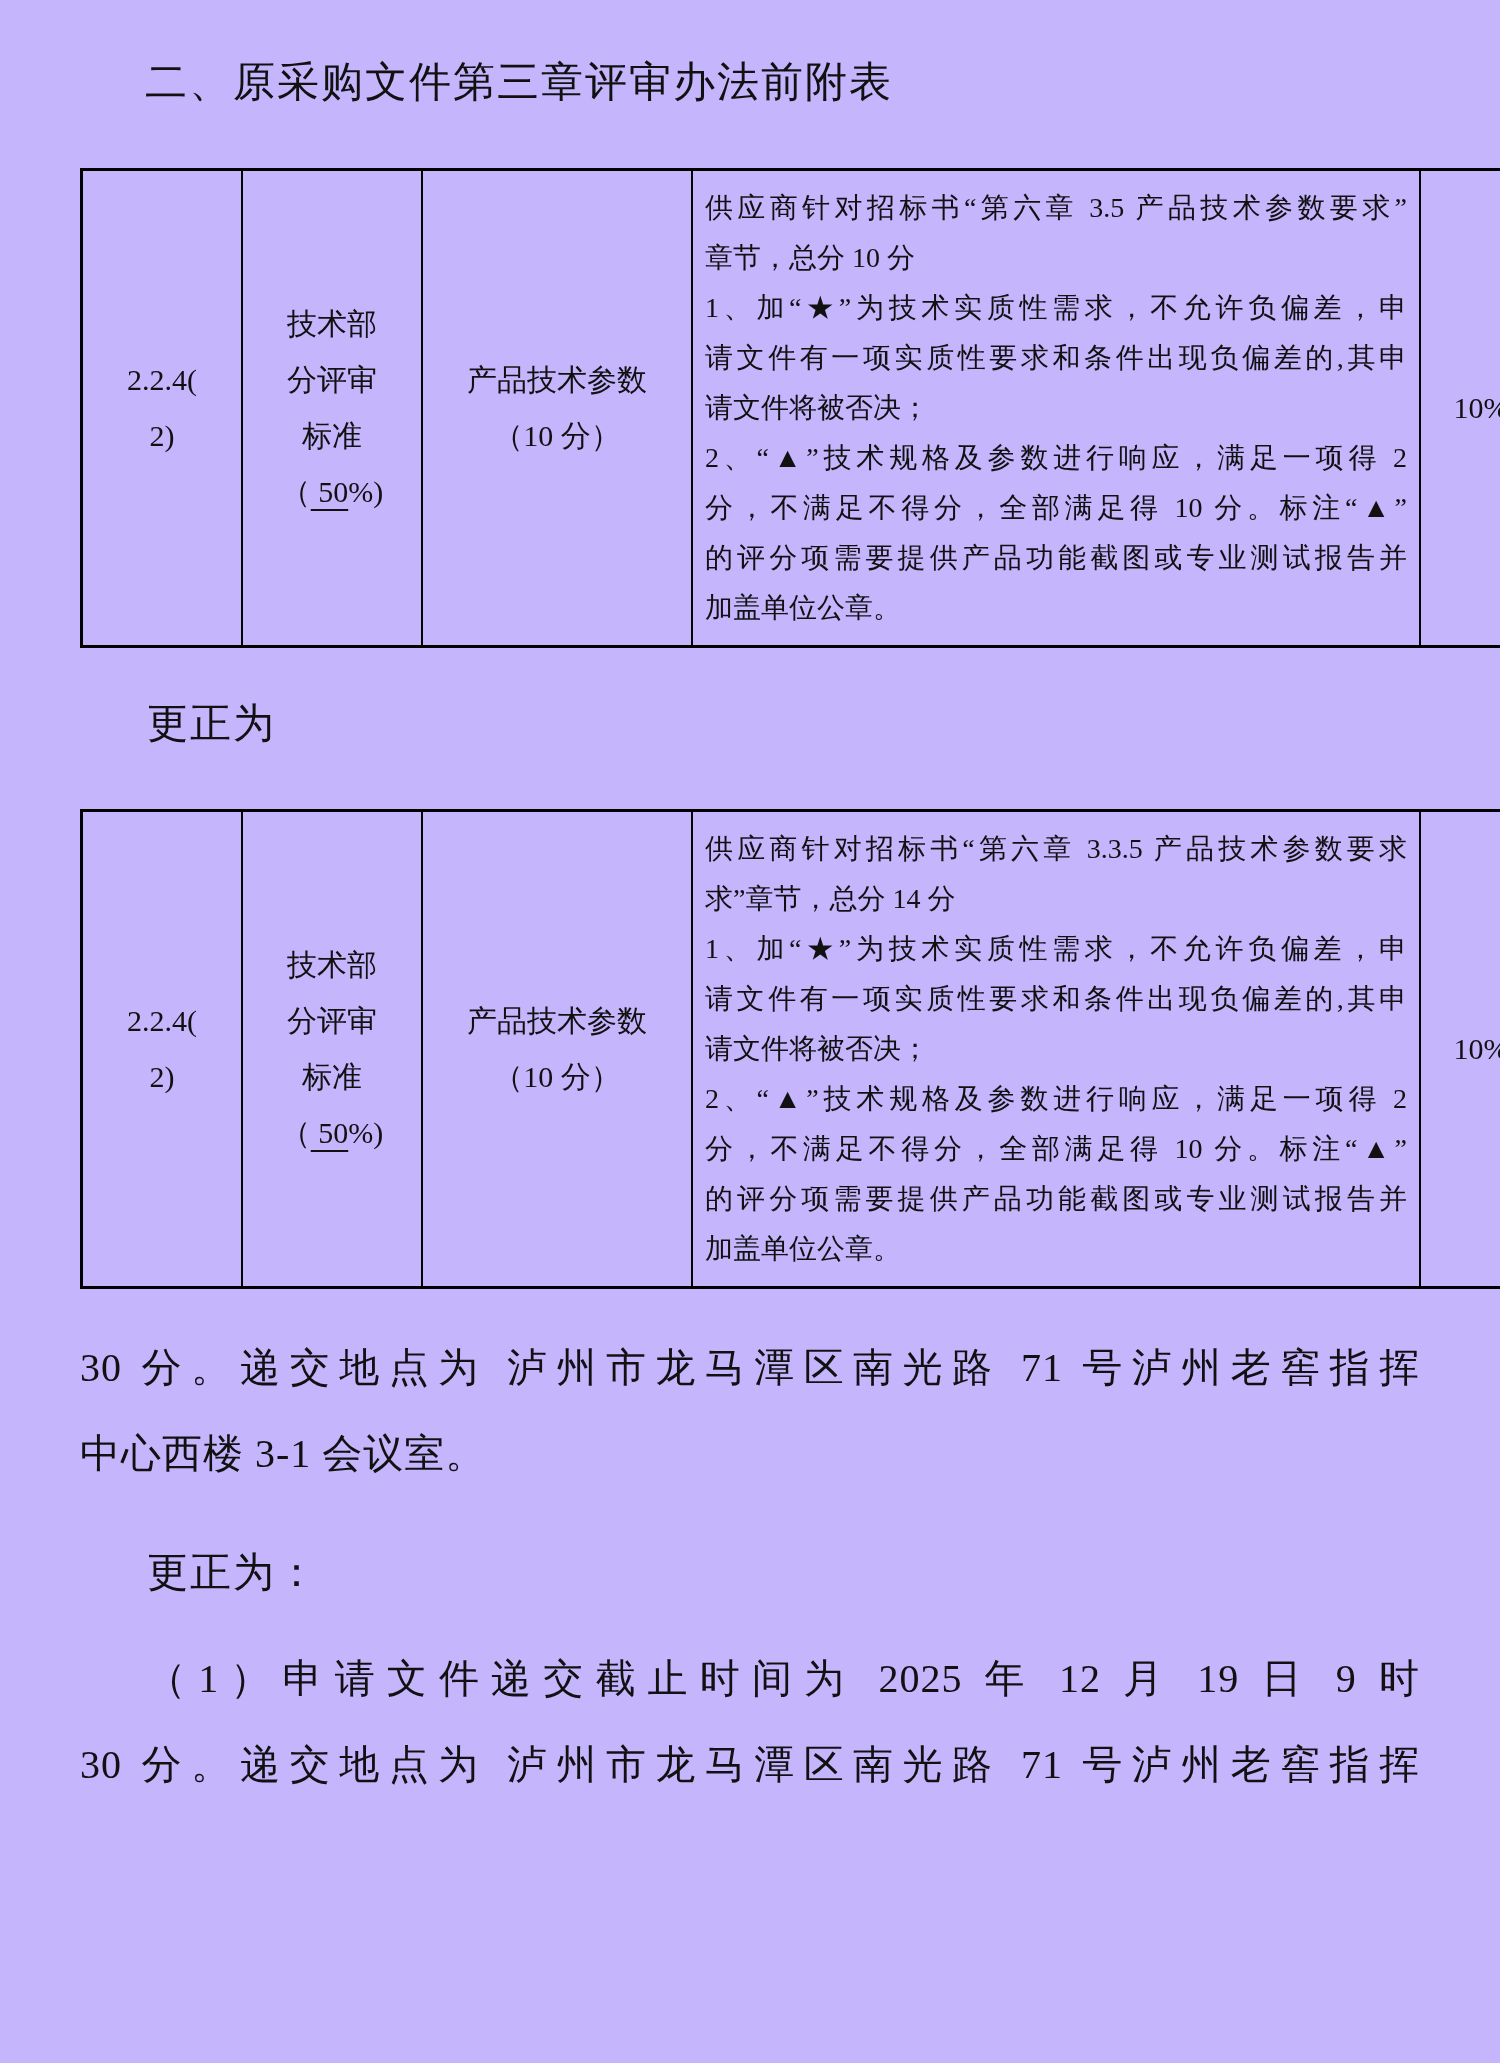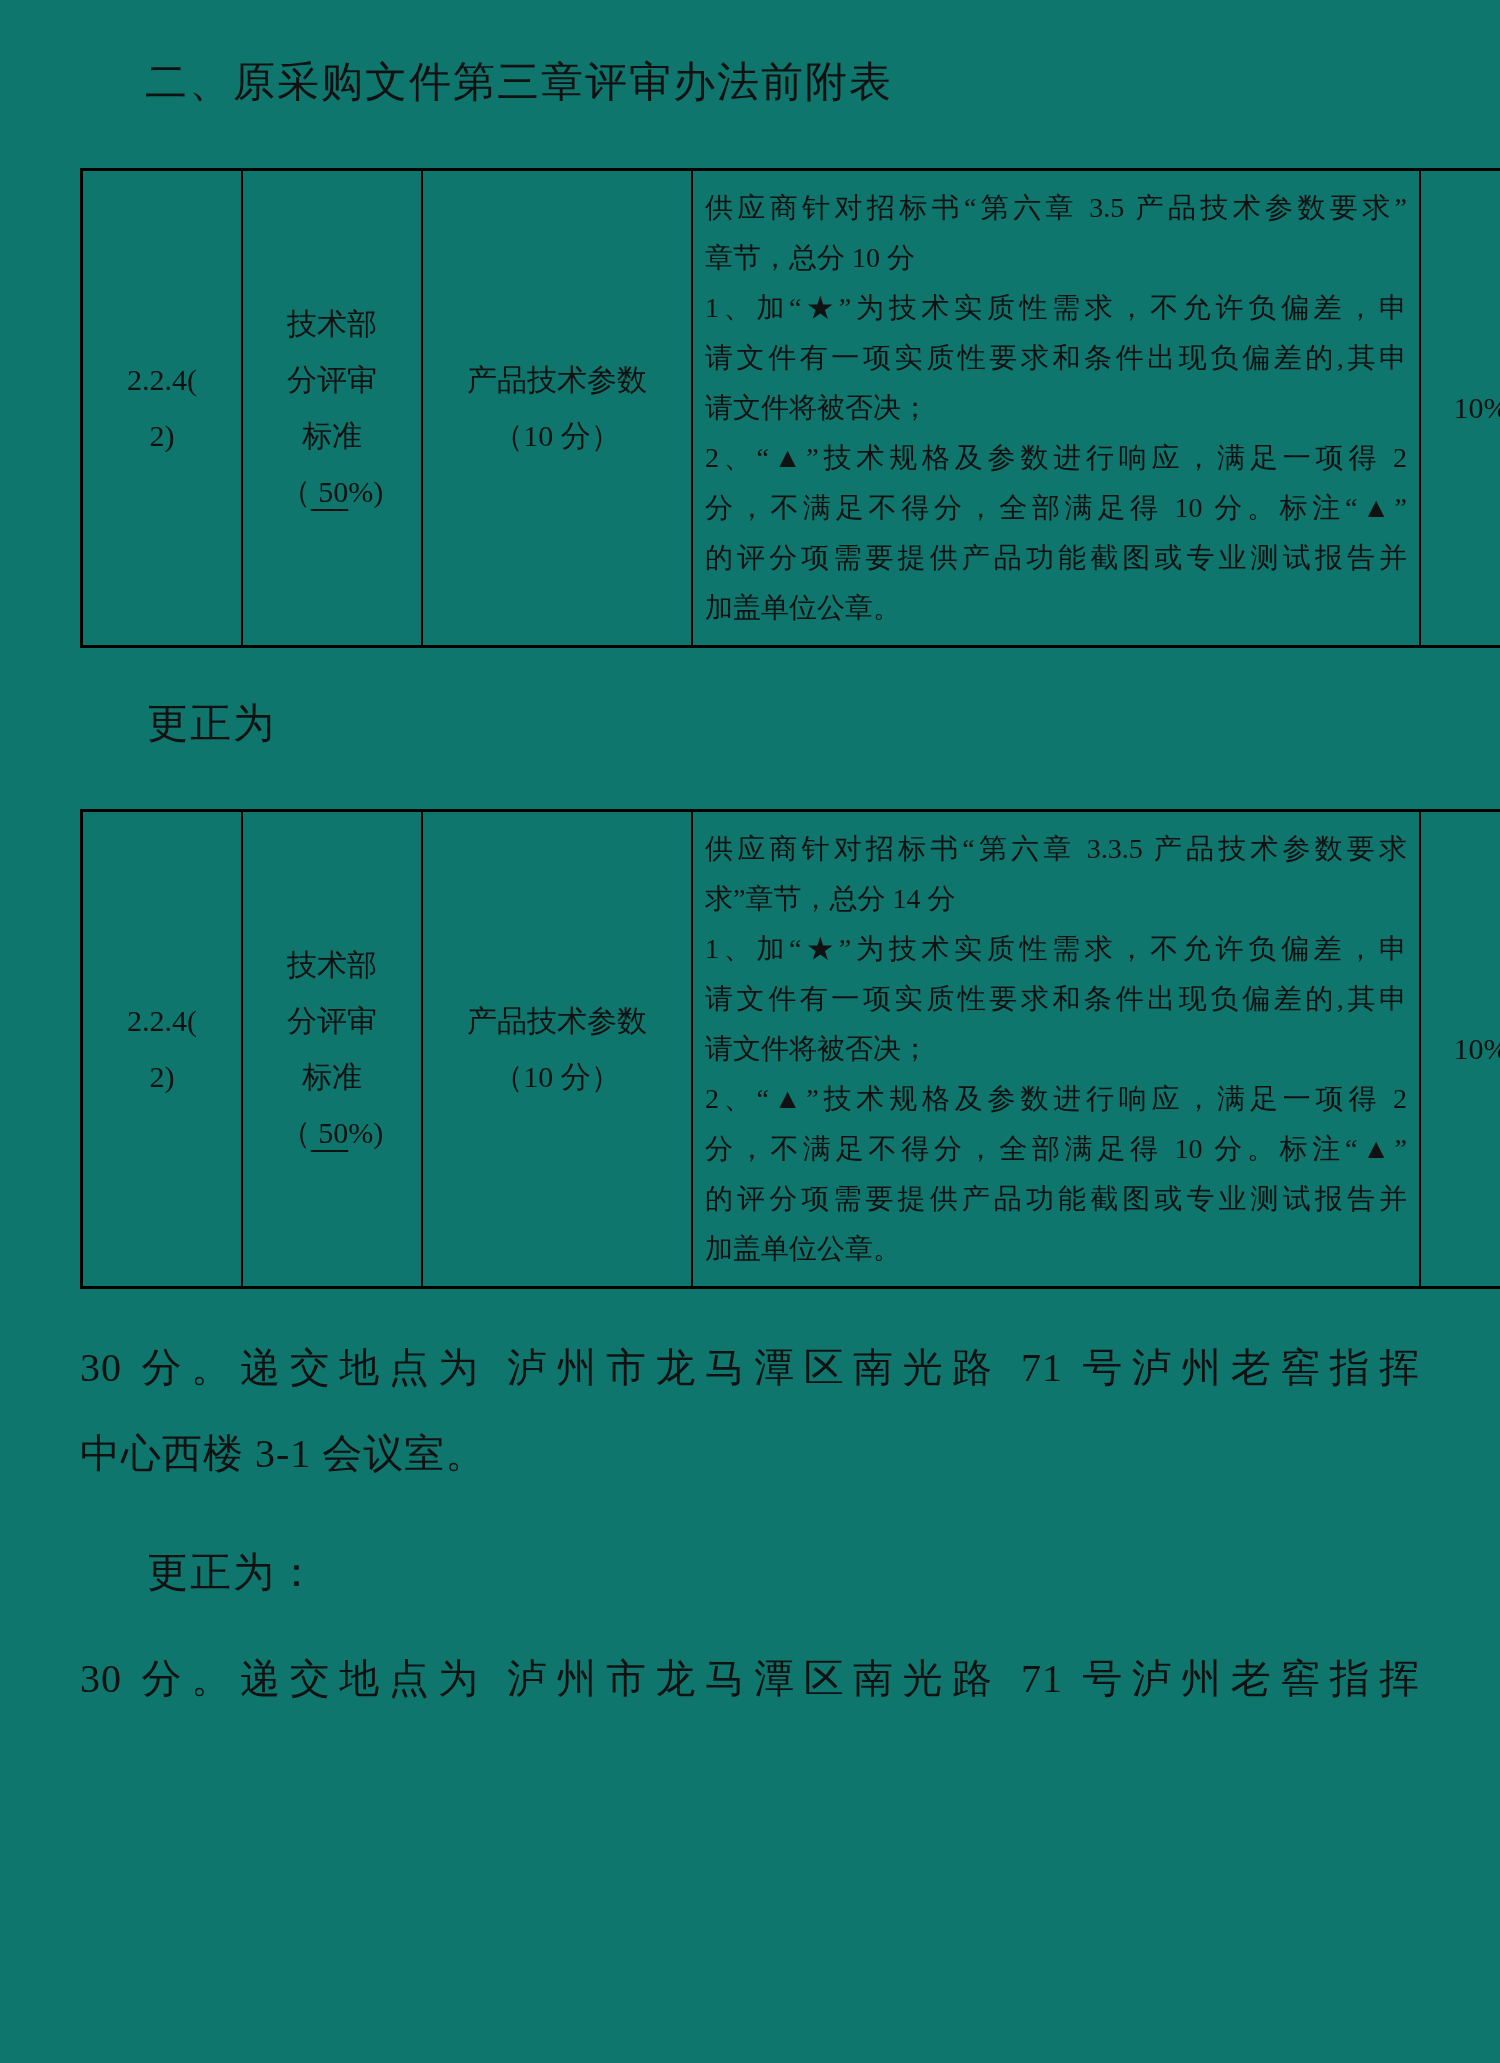--- a/index.html
+++ b/index.html
@@ -1,21 +1,21 @@
 <!DOCTYPE html>
 <html><head>
 <meta charset="utf-8">
 <style>
   html, body { margin: 0; padding: 0; background: #e8e8e8; }
   .page {
     position: relative;
     width: 1500px;
     height: 2063px;
     margin: 0 auto;
-    background: #0f766e;
+    background: #c4b5fd;
     color: #111;
     font-family: "Liberation Serif", "DejaVu Serif", serif;
     box-sizing: border-box;
     padding: 55px 80px 0 80px;
     overflow: hidden;
   }
   .heading {
     font-size: 42px;
     line-height: 1.3;
     margin: 0 0 0 65px;
@@ -149,16 +149,17 @@
 
 
   <div class="para">
     <div class="pline jl">30 分。递交地点为 泸州市龙马潭区南光路 71 号泸州老窖指挥</div>
     <div class="pline">中心西楼 3-1 会议室。</div>
   </div>
 
   <div class="correct-label">更正为：</div>
 
   <div class="para">
+    <div class="pline jl indent">（1）申请文件递交截止时间为 2025 年 12 月 19 日 9 时</div>
     <div class="pline jl">30 分。递交地点为 泸州市龙马潭区南光路 71 号泸州老窖指挥</div>
   </div>
 
 </div>
 
 </body></html>

